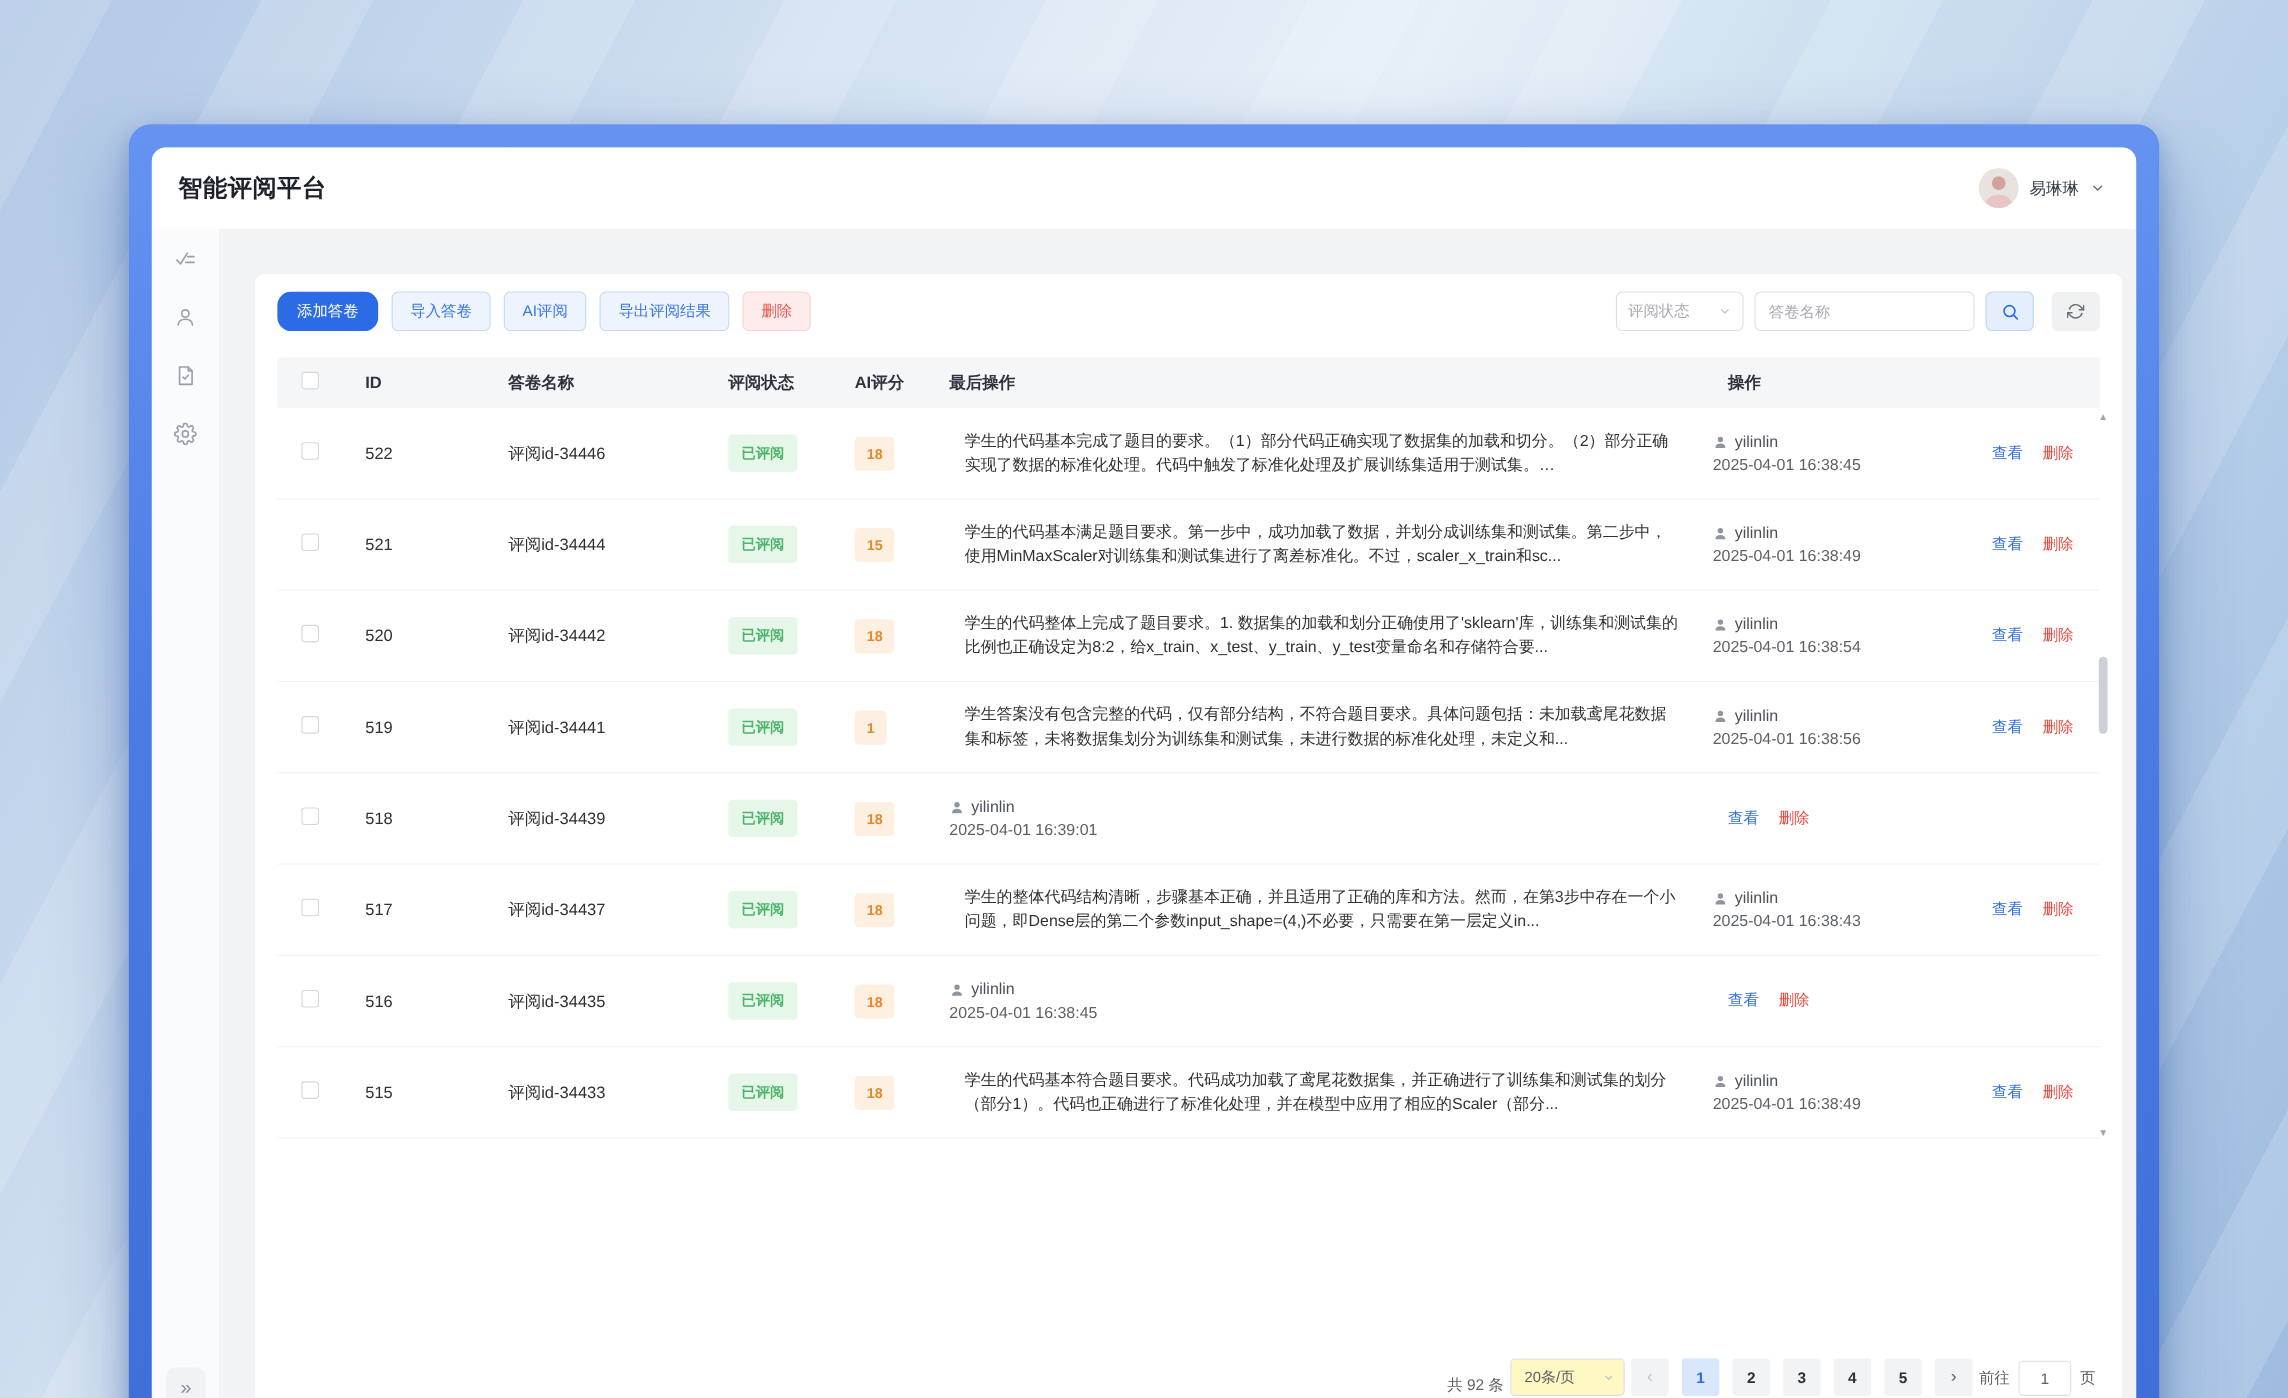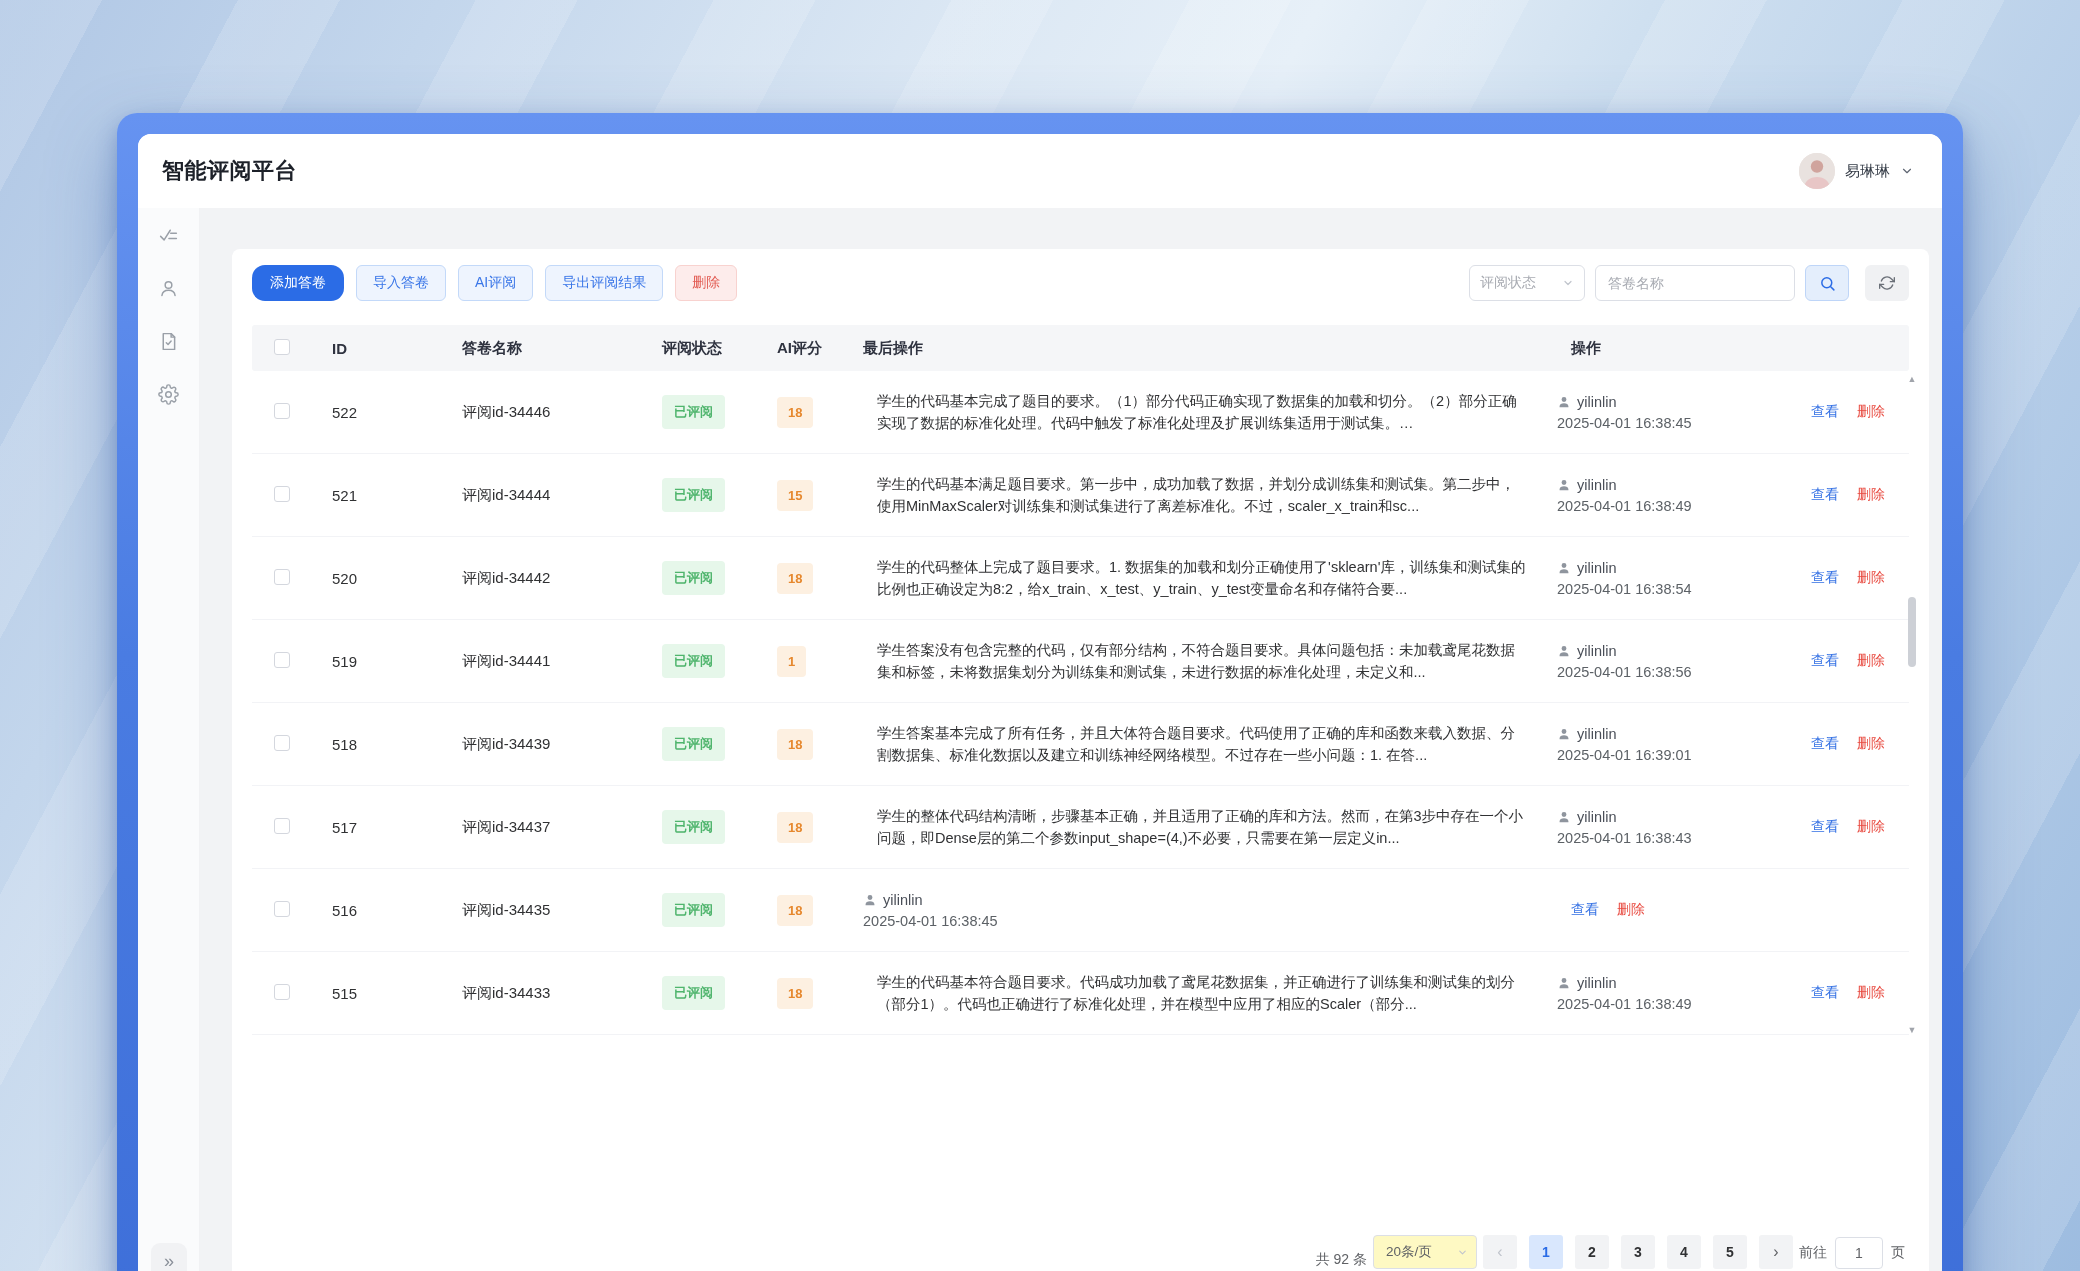--- a/index.html
+++ b/index.html
@@ -284,21 +284,20 @@
       <span class="link-del">删除</span>
     </div>
   </div>
 
   <div class="trow data-row">
     <div class="cell cell-check"><span class="checkbox"></span></div>
     <div class="cell">518</div>
     <div class="cell">评阅id-34439</div>
     <div class="cell"><span class="badge-status">已评阅</span></div>
     <div class="cell"><span class="badge-score">18</span></div>
-    <div class="cell comment">学生答案基本完成了所有任务，并且大体符合题目要求。代码使用了正确的库和函数来载入数据、分割数据集、标准化数据以及建立和训练神经网络模型。不过存在一些小问题：1. 在答...</div>
     <div class="cell cell-lastop">
       <div class="lastop-line1">
         <svg width="14" height="14" viewBox="0 0 24 24" fill="#8f959e">
                         <path d="M12 12a4.2 4.2 0 1 0 0-8.4A4.2 4.2 0 0 0 12 12zm0 2.2c-4.2 0-7.6 2.2-7.6 5.3V21h15.2v-1.5c0-3.1-3.4-5.3-7.6-5.3z"></path>
                       </svg>
         <span>yilinlin</span>
       </div>
       <div class="lastop-line2">2025-04-01 16:39:01</div>
     </div>
     <div class="cell actions">

